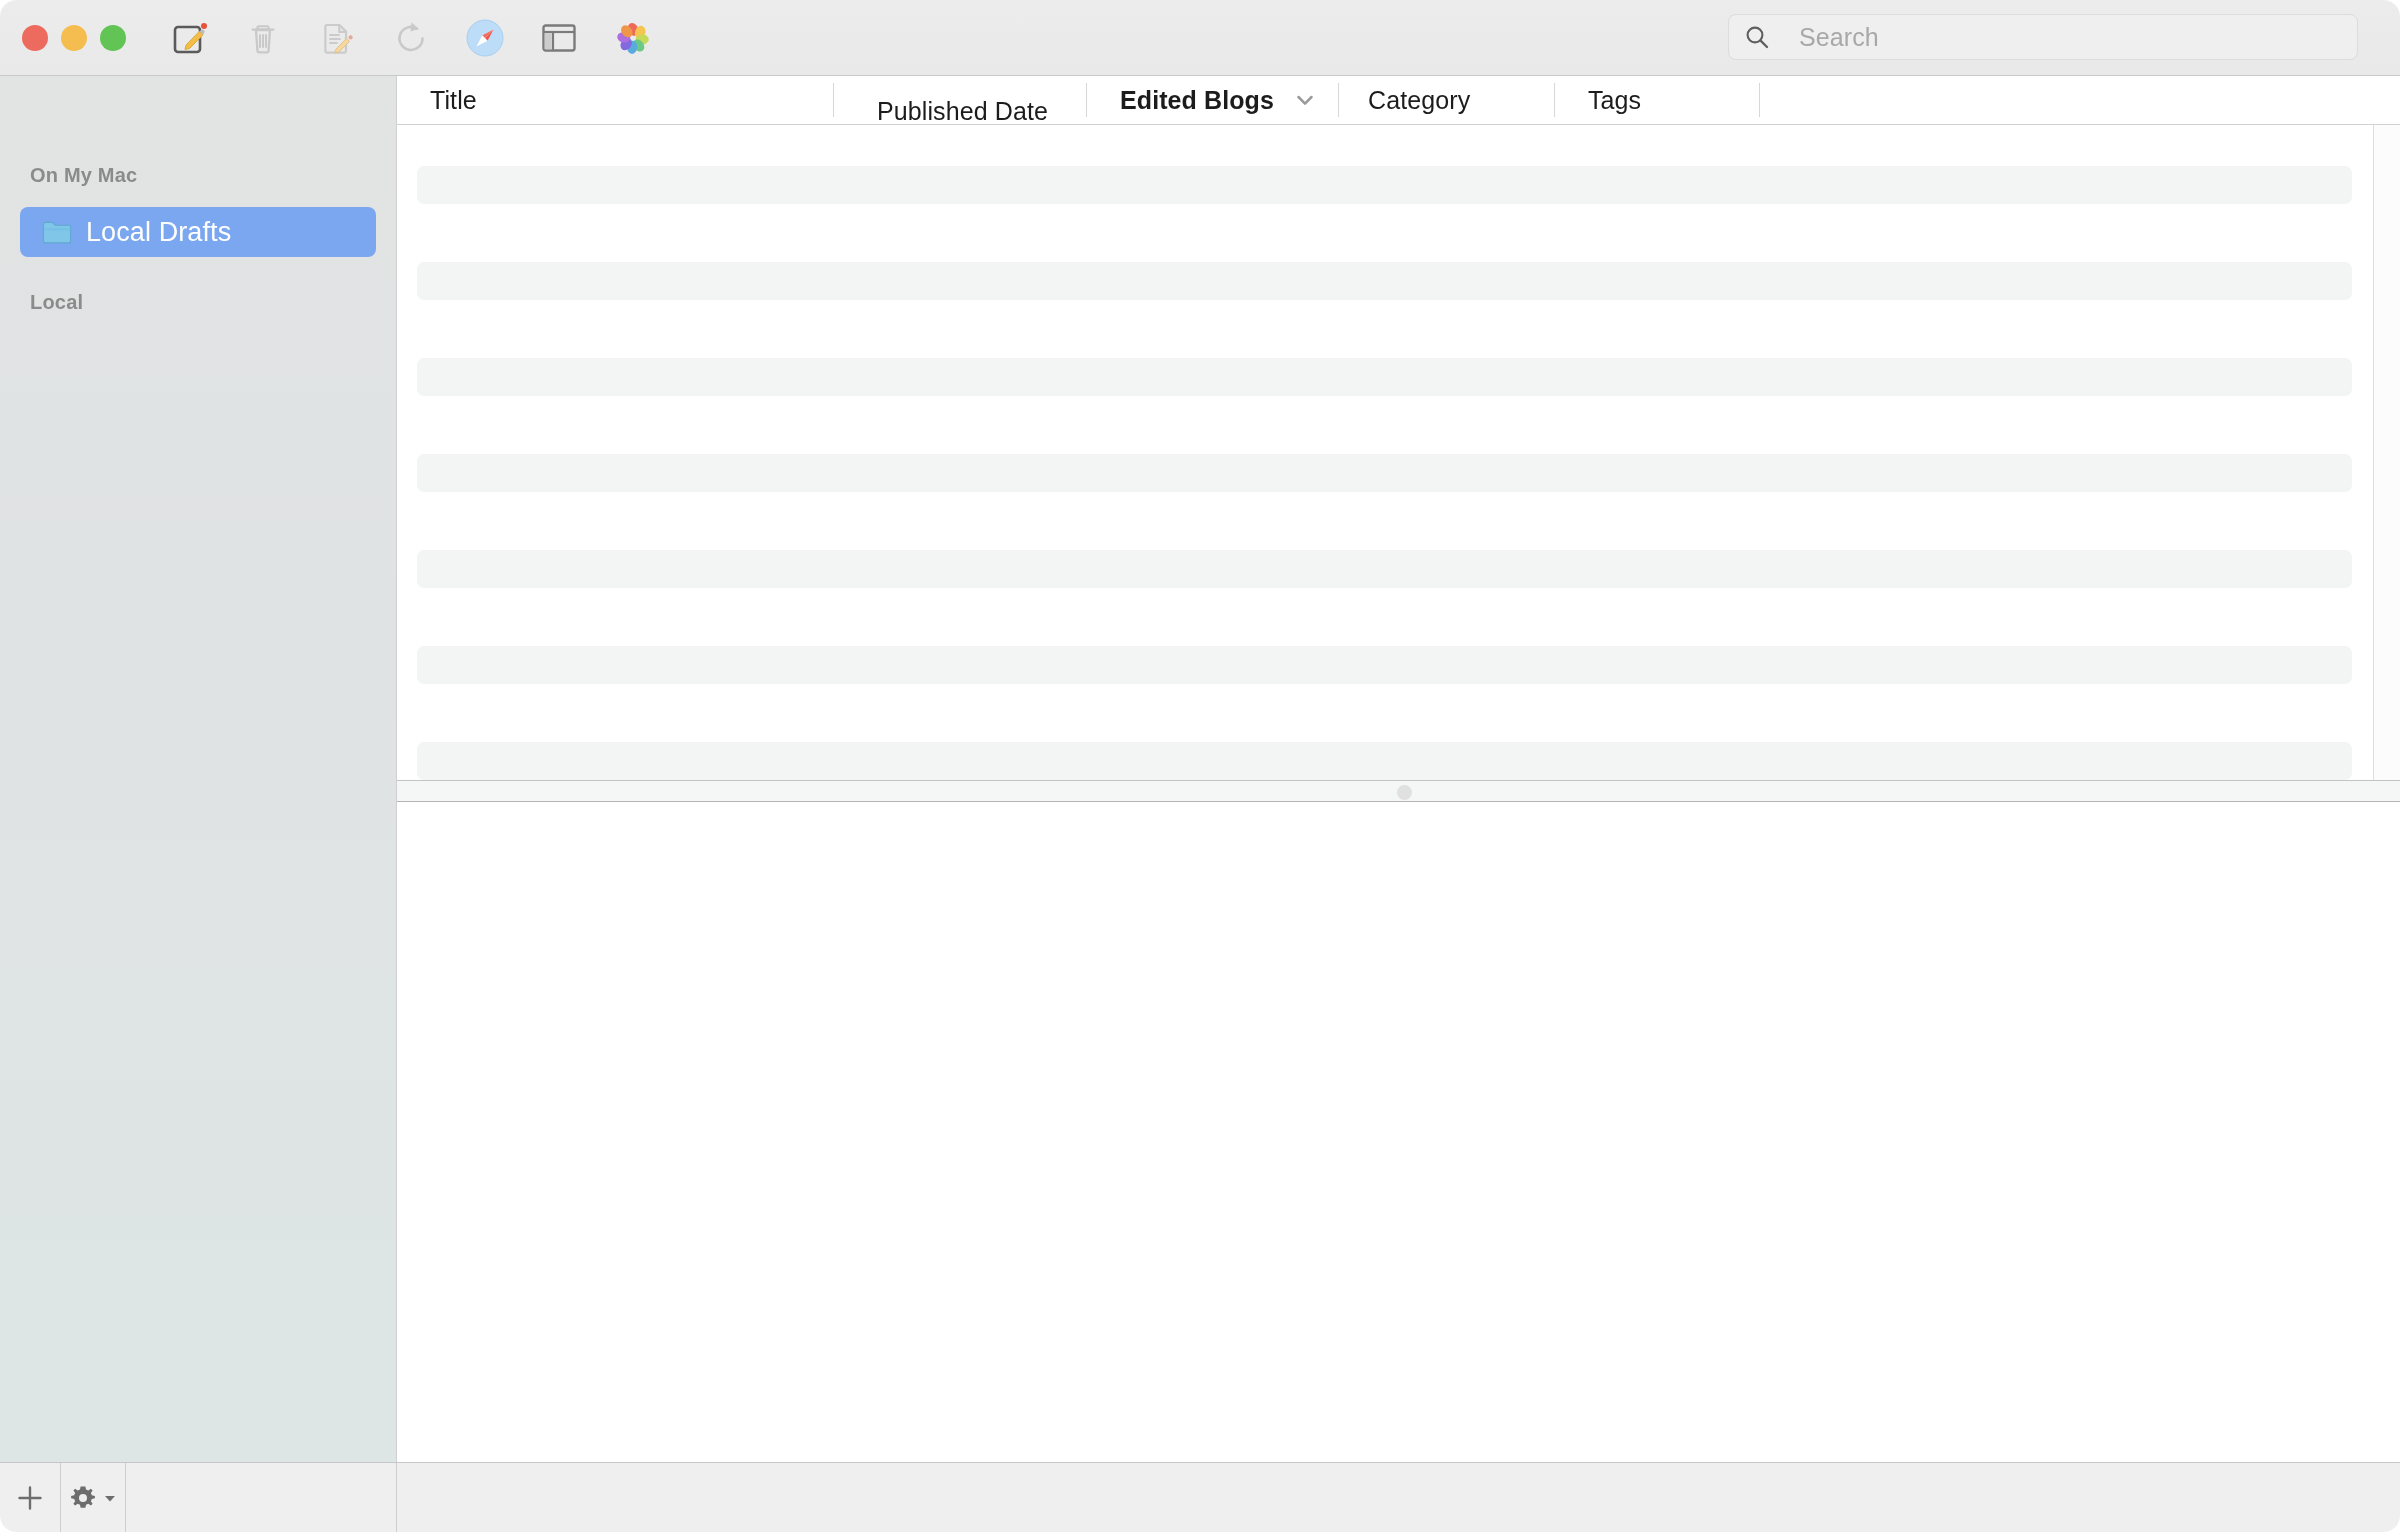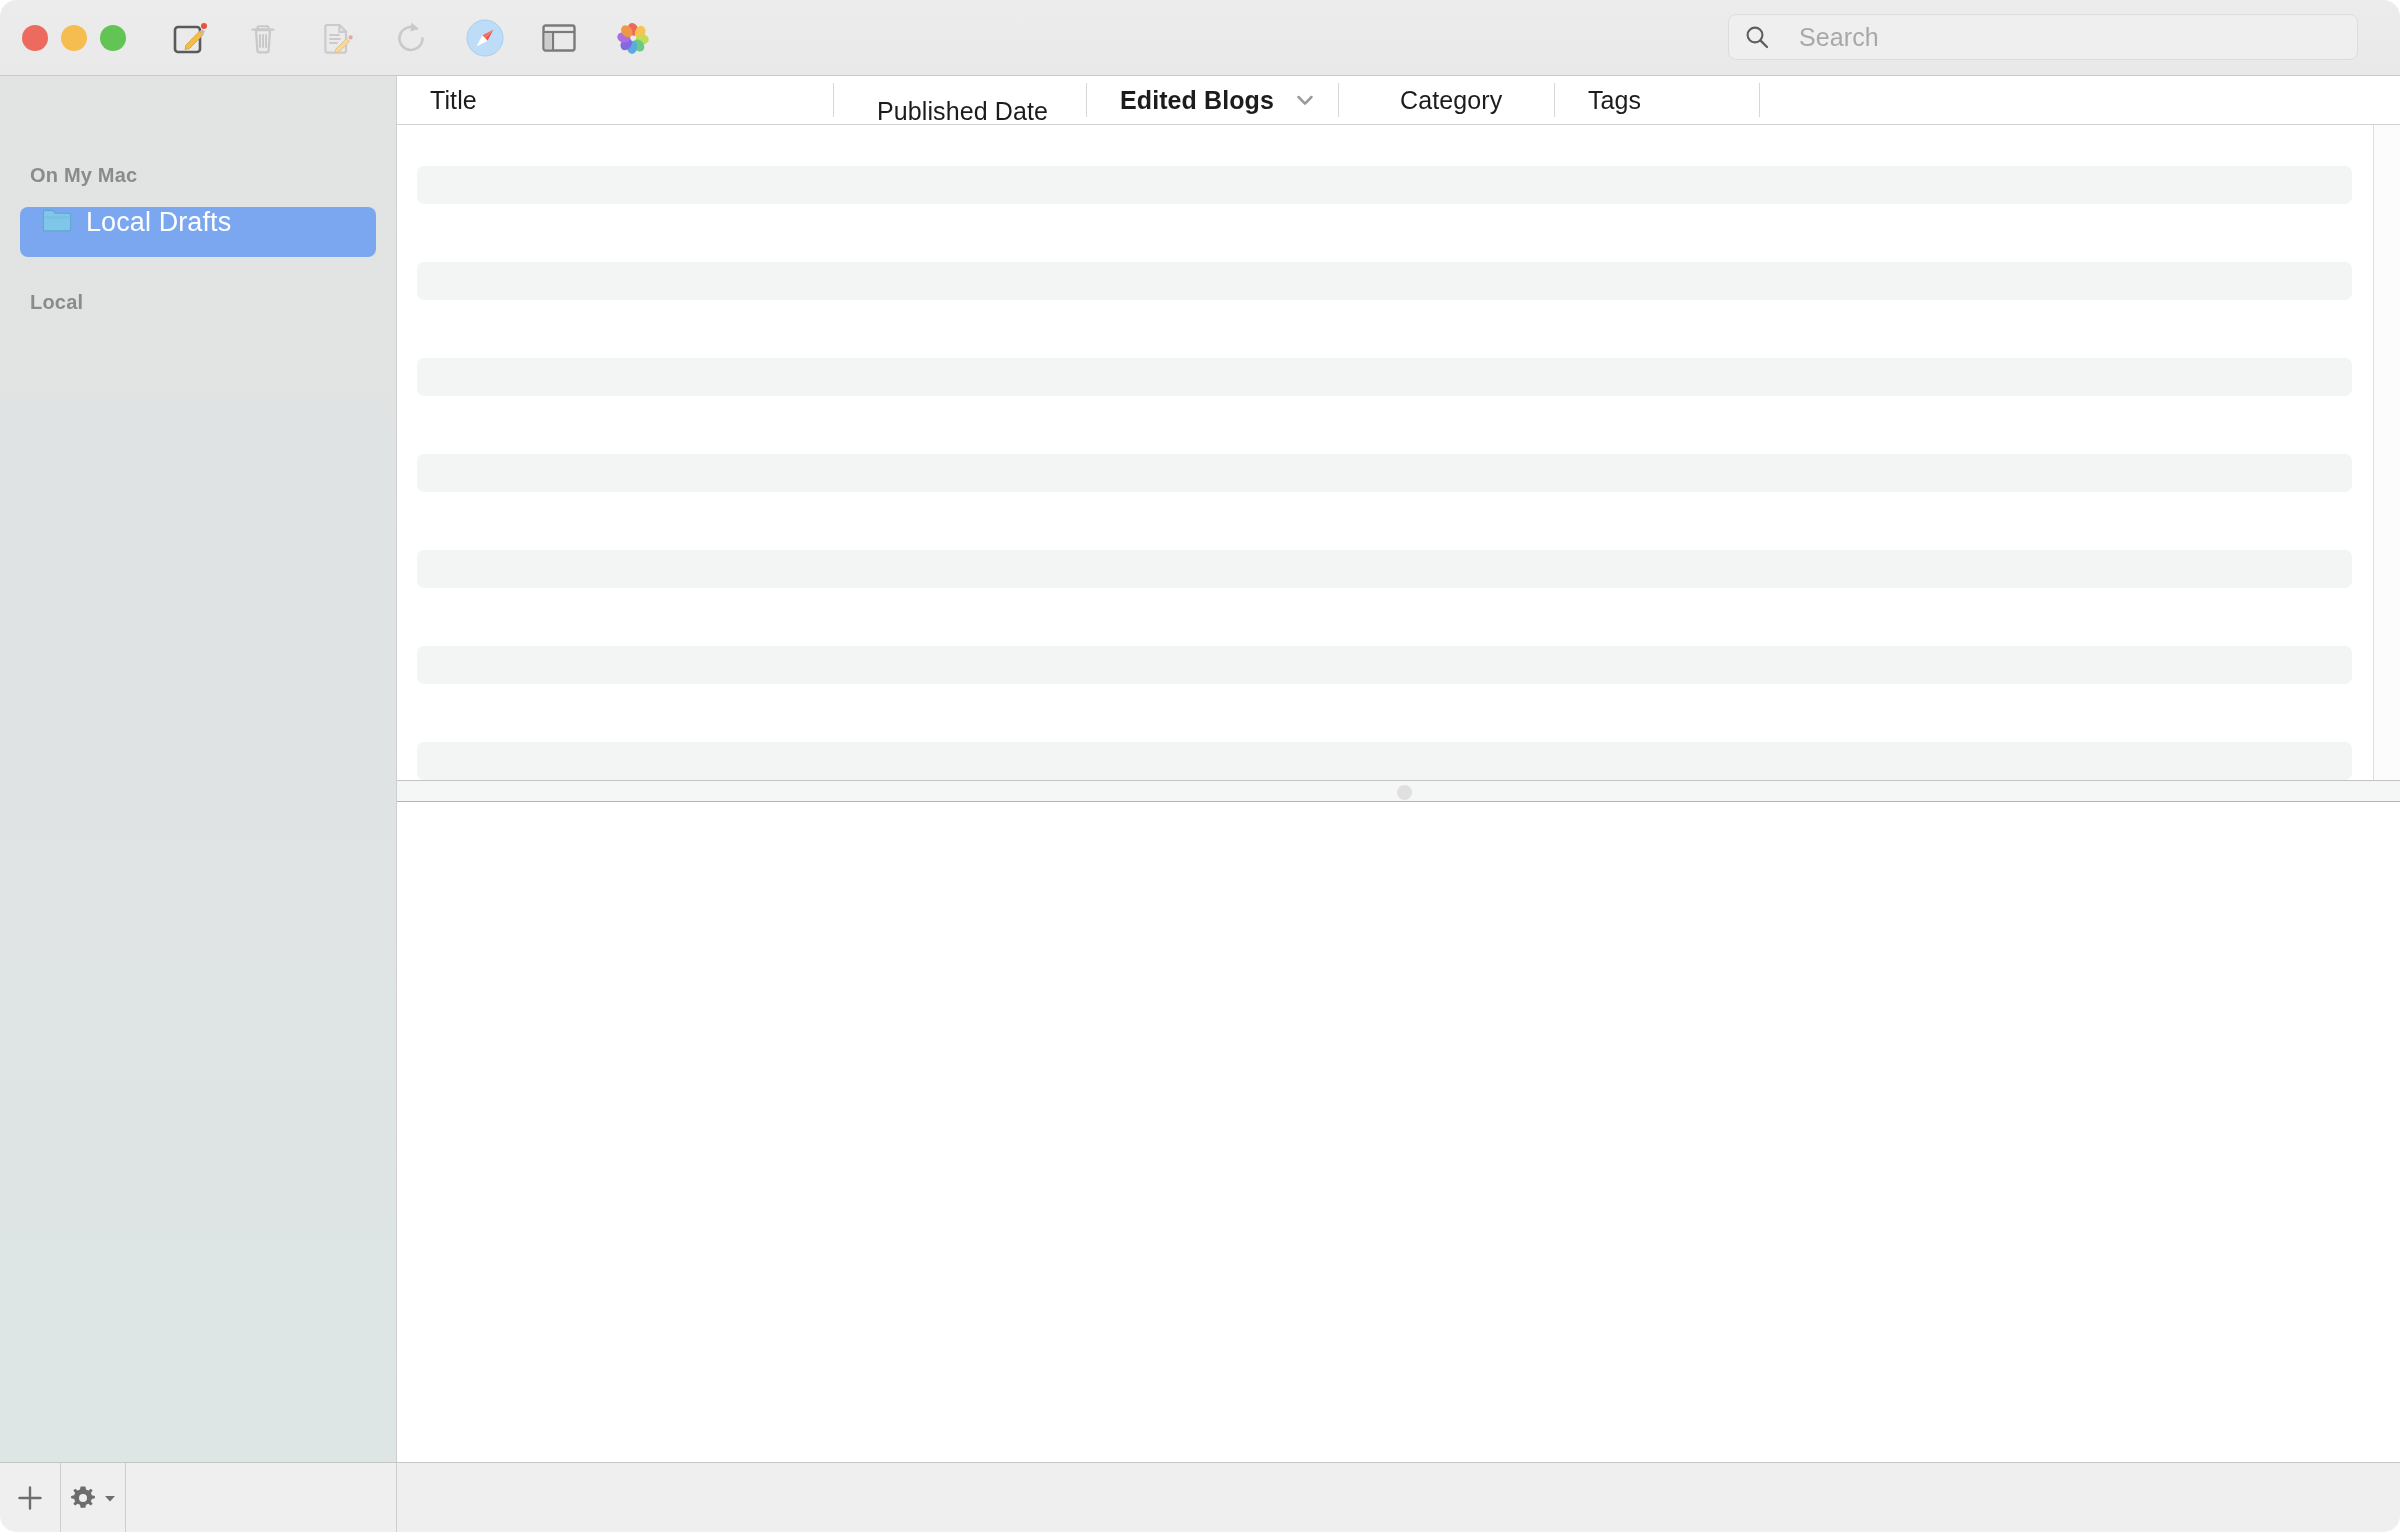--- a/index.html
+++ b/index.html
@@ -111,21 +111,21 @@
   }
   #sh-onmymac { position: absolute; left: 0; top: 40px; }
   #sh-blogs   { position: absolute; left: 0; top: 167px; }
 
   .sidebar-row {
     position: absolute;
     left: 20px;
     width: 356px;
     height: 50px;
     display: flex;
-    align-items: flex-start;
+    align-items: center;
     gap: 14px;
     padding-left: 22px;
     box-sizing: border-box;
     border-radius: 8px;
     cursor: default;
   }
   .sidebar-row.selected { background: #7aa7f0; }
   .sidebar-row-label {
     font-size: 27px;
     color: #ffffff;
@@ -396,21 +396,21 @@
       <div class="th active" style="left:690px; width:251px;">
         <span class="th-label">Edited Blogs</span>
         <span class="th-sort-icon">
           <svg width="26" height="26" viewBox="0 0 26 26">
             <path d="M6.5 10 L13 16.6 L19.5 10" fill="none" stroke="#9a9a9a" stroke-width="2.5" stroke-linecap="round" stroke-linejoin="round"></path>
           </svg>
         </span>
       </div>
       <div class="th-divider" style="left:941px;"></div>
 
-      <div class="th" style="left:970px; width:215px;">
+      <div class="th" style="left:938px; width:215px;">
         <span class="th-label">Category</span>
       </div>
       <div class="th-divider" style="left:1157px;"></div>
 
       <div class="th" style="left:1158px; width:204px;">
         <span class="th-label">Tags</span>
       </div>
       <div class="th-divider" style="left:1362px;"></div>
     </div>
 

